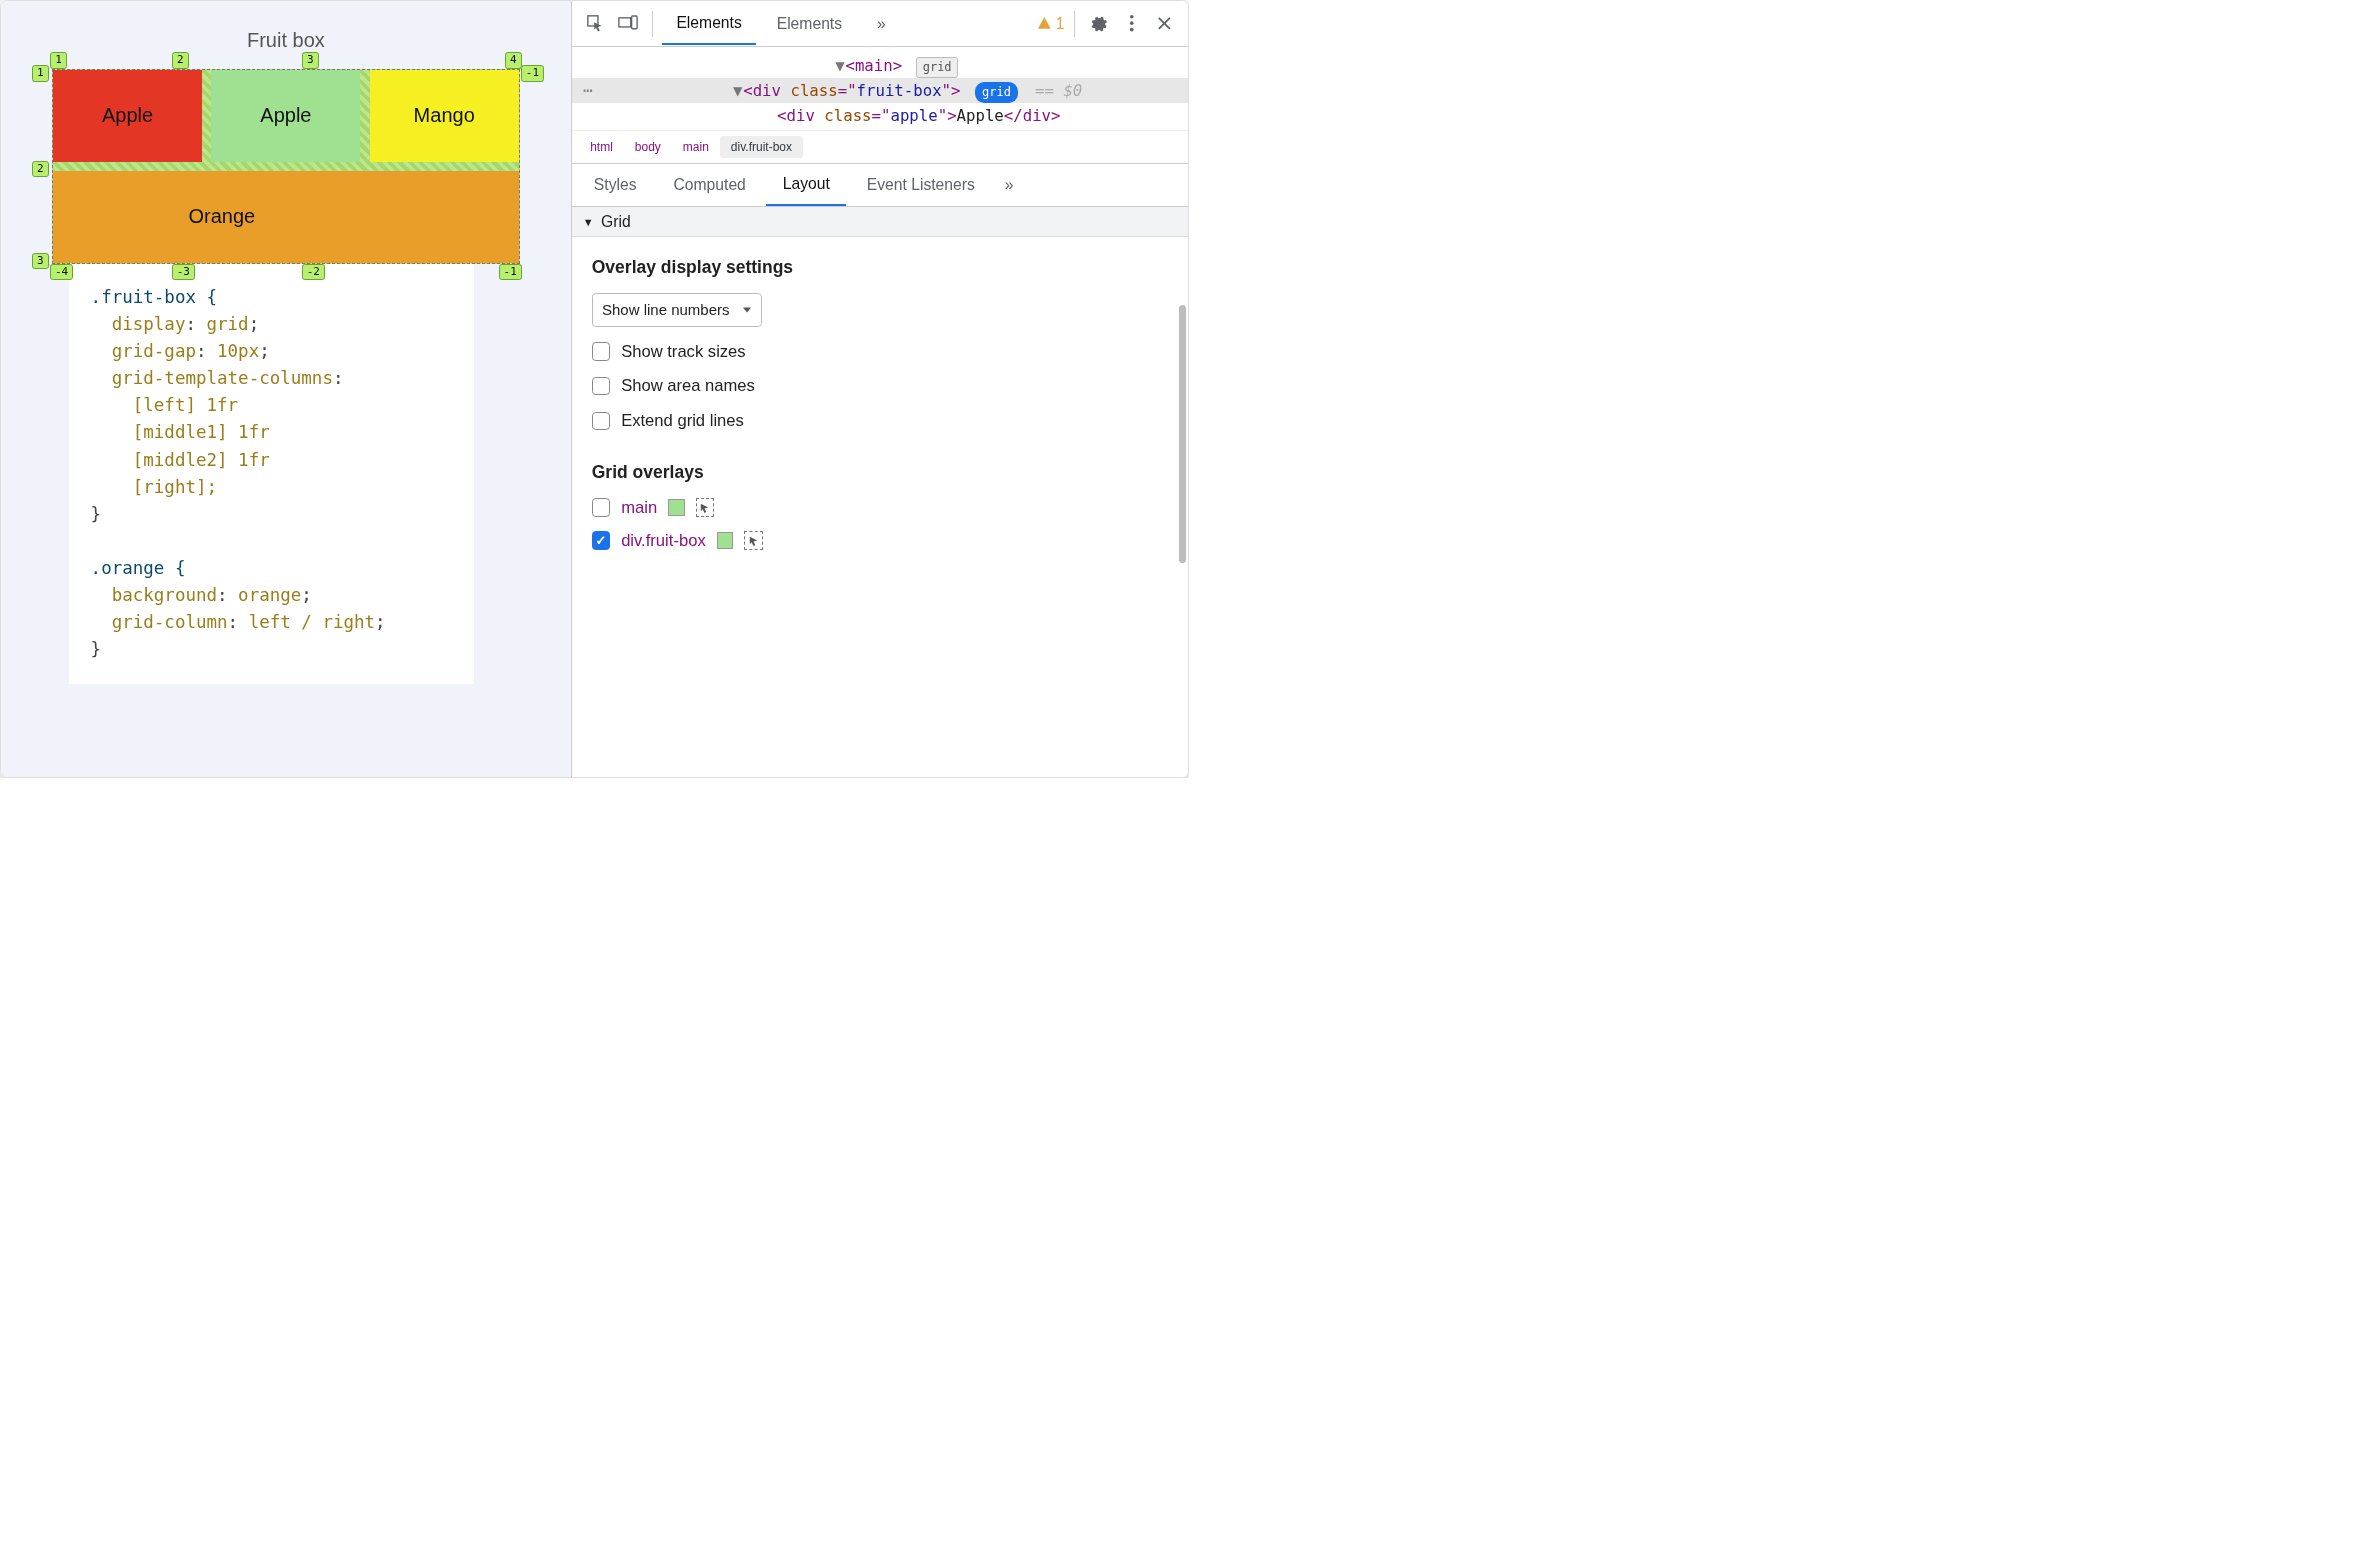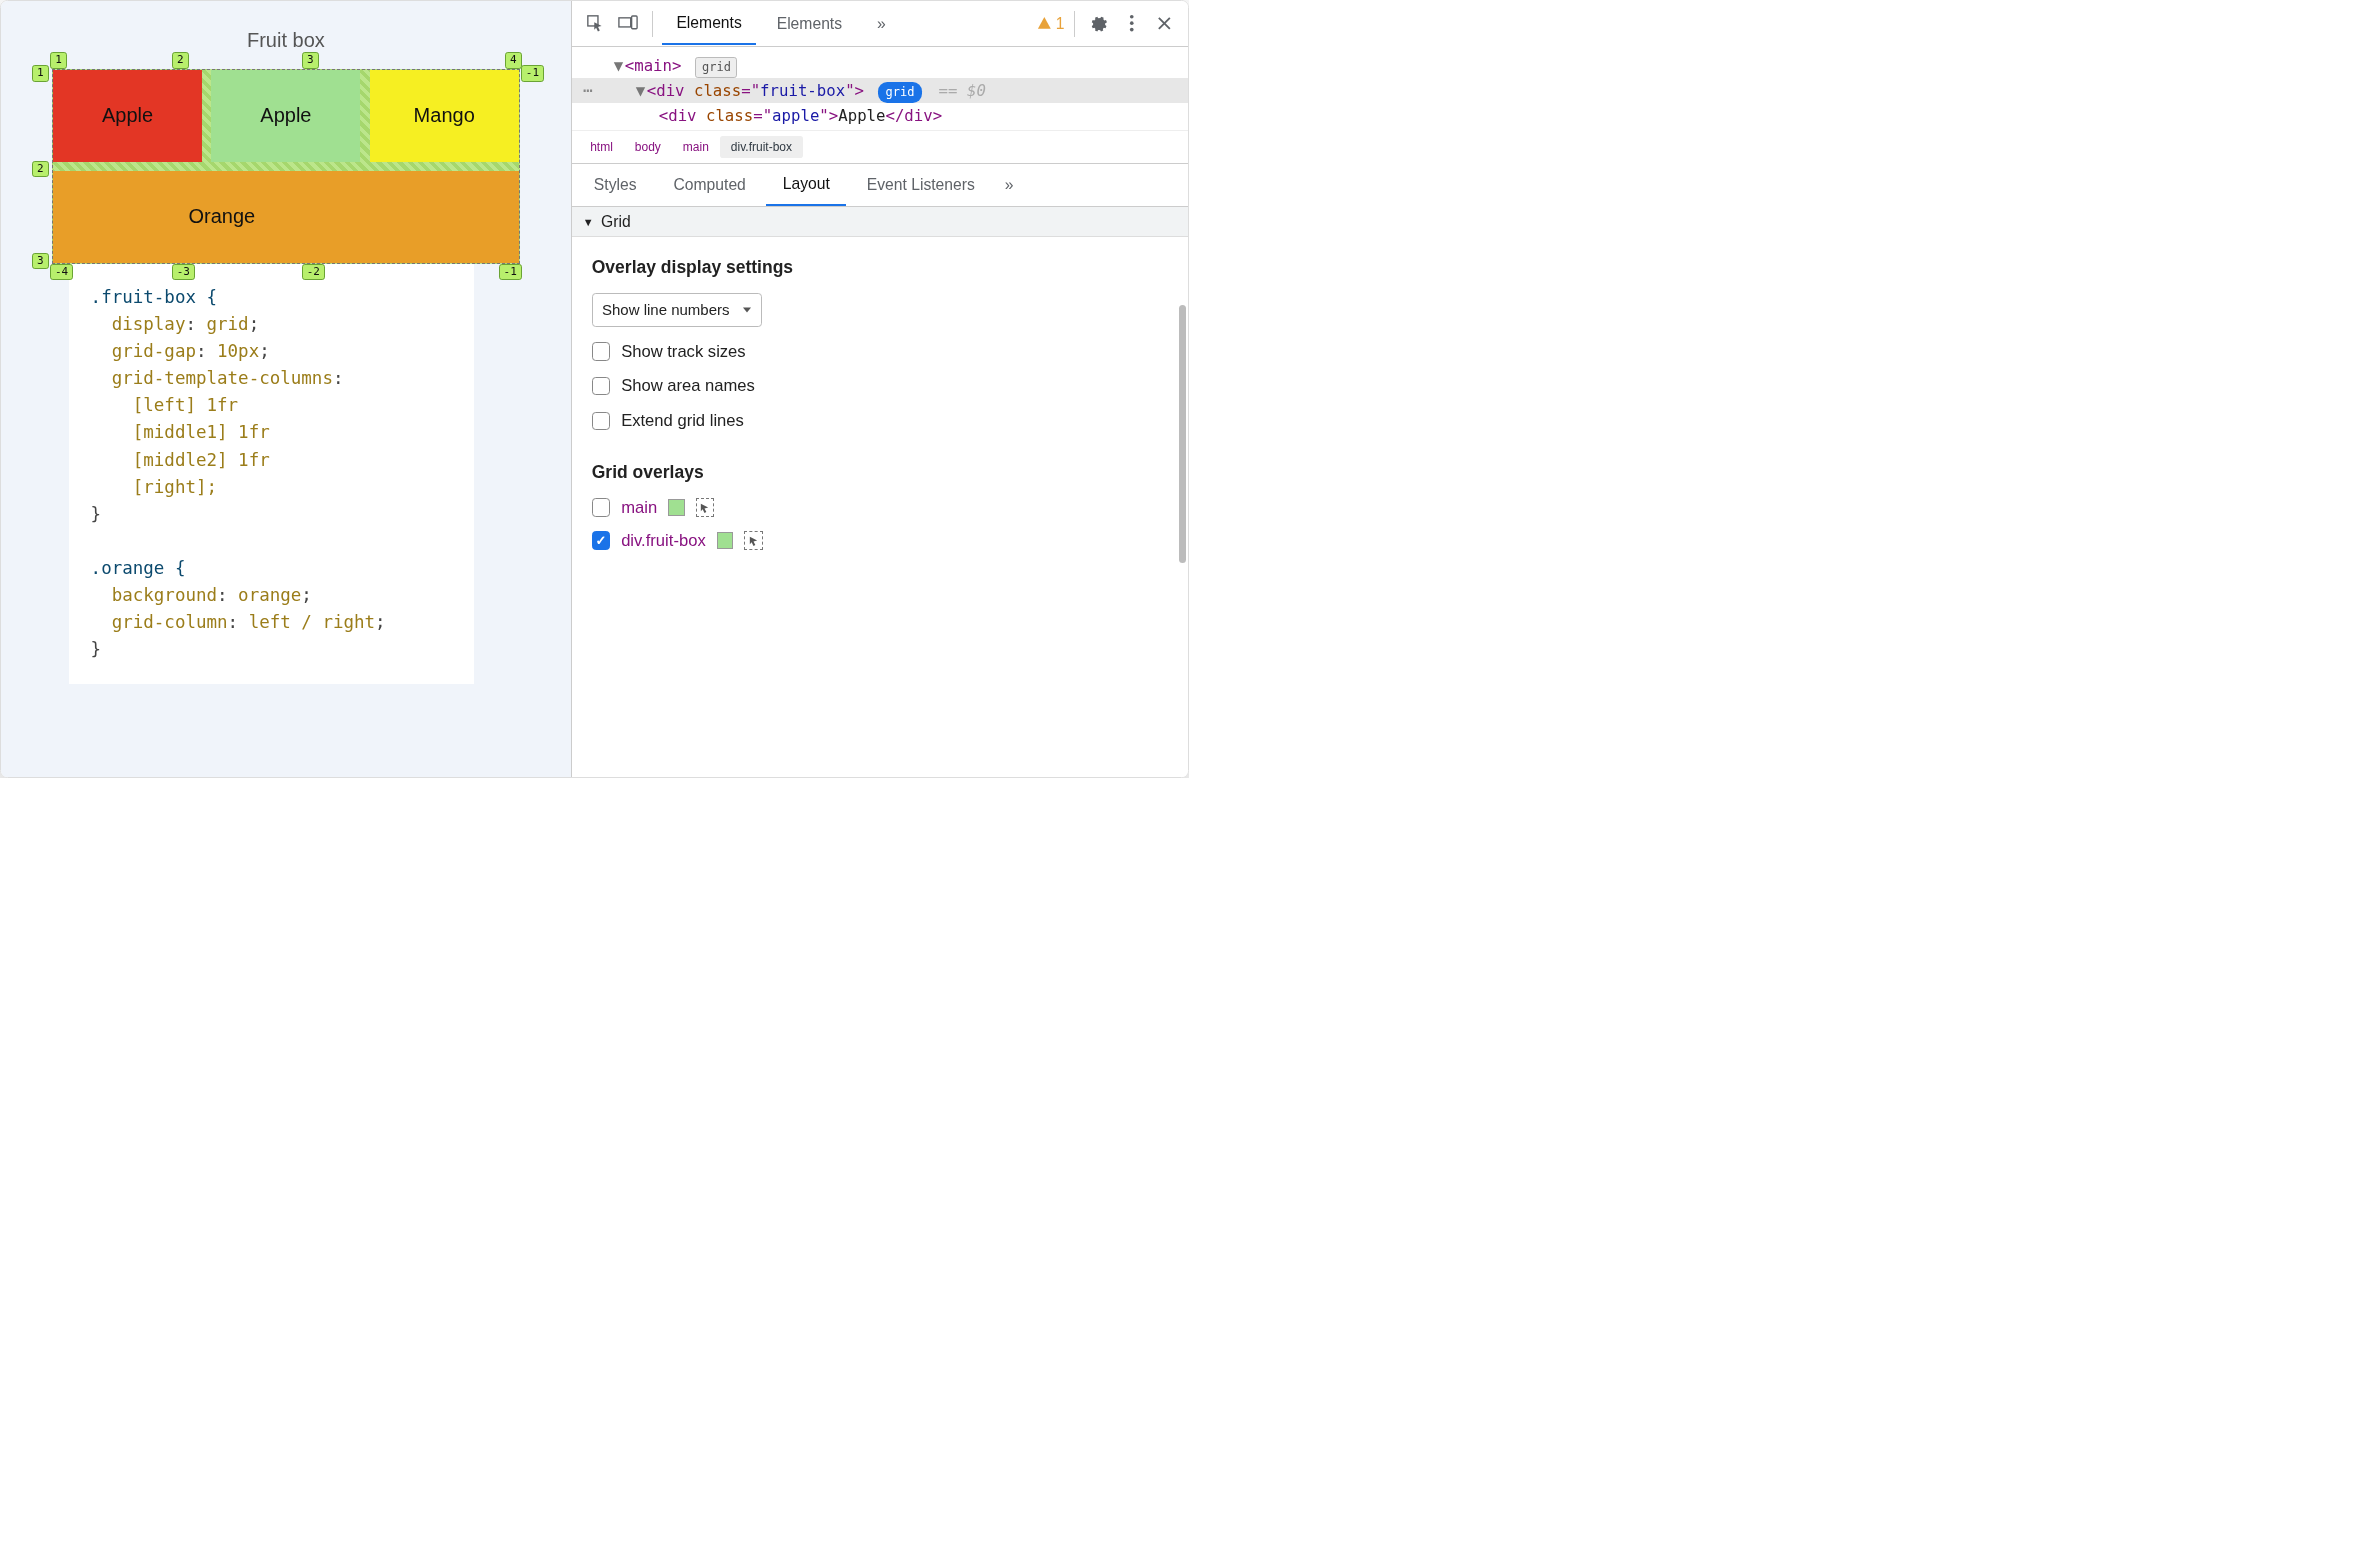--- a/index.html
+++ b/index.html
@@ -110,20 +110,21 @@
   .dt-spacer { flex:1; }
   .warn { color:#e8a23a; display:flex; align-items:center; gap:3.7px; font-size:15.7px; }
   .warn svg { fill:#e8a23a; }
 
   
   .dom-tree {
     font-family: Menlo, Consolas, monospace;
     font-size: 15.7px;
     line-height: 1.6;
     padding: 5.5px 0 1.8px 0;
+    text-align: center;
   }
   .dom-row { padding: 0 9.2px 0 42px; white-space: nowrap; }
   .dom-row.indent1 { padding-left:64px; }
   .dom-row.indent2 { padding-left:87px; }
   .dom-row.selected { background:#e7e7e7; position:relative; }
   .dom-row.selected::before{
     content:"⋯"; position:absolute; left:11px; color:#888; font-size:16.6px;
   }
   .caret { display:inline-block; width:11px; color:#777; }
   .t-tag { color:#881280; }

